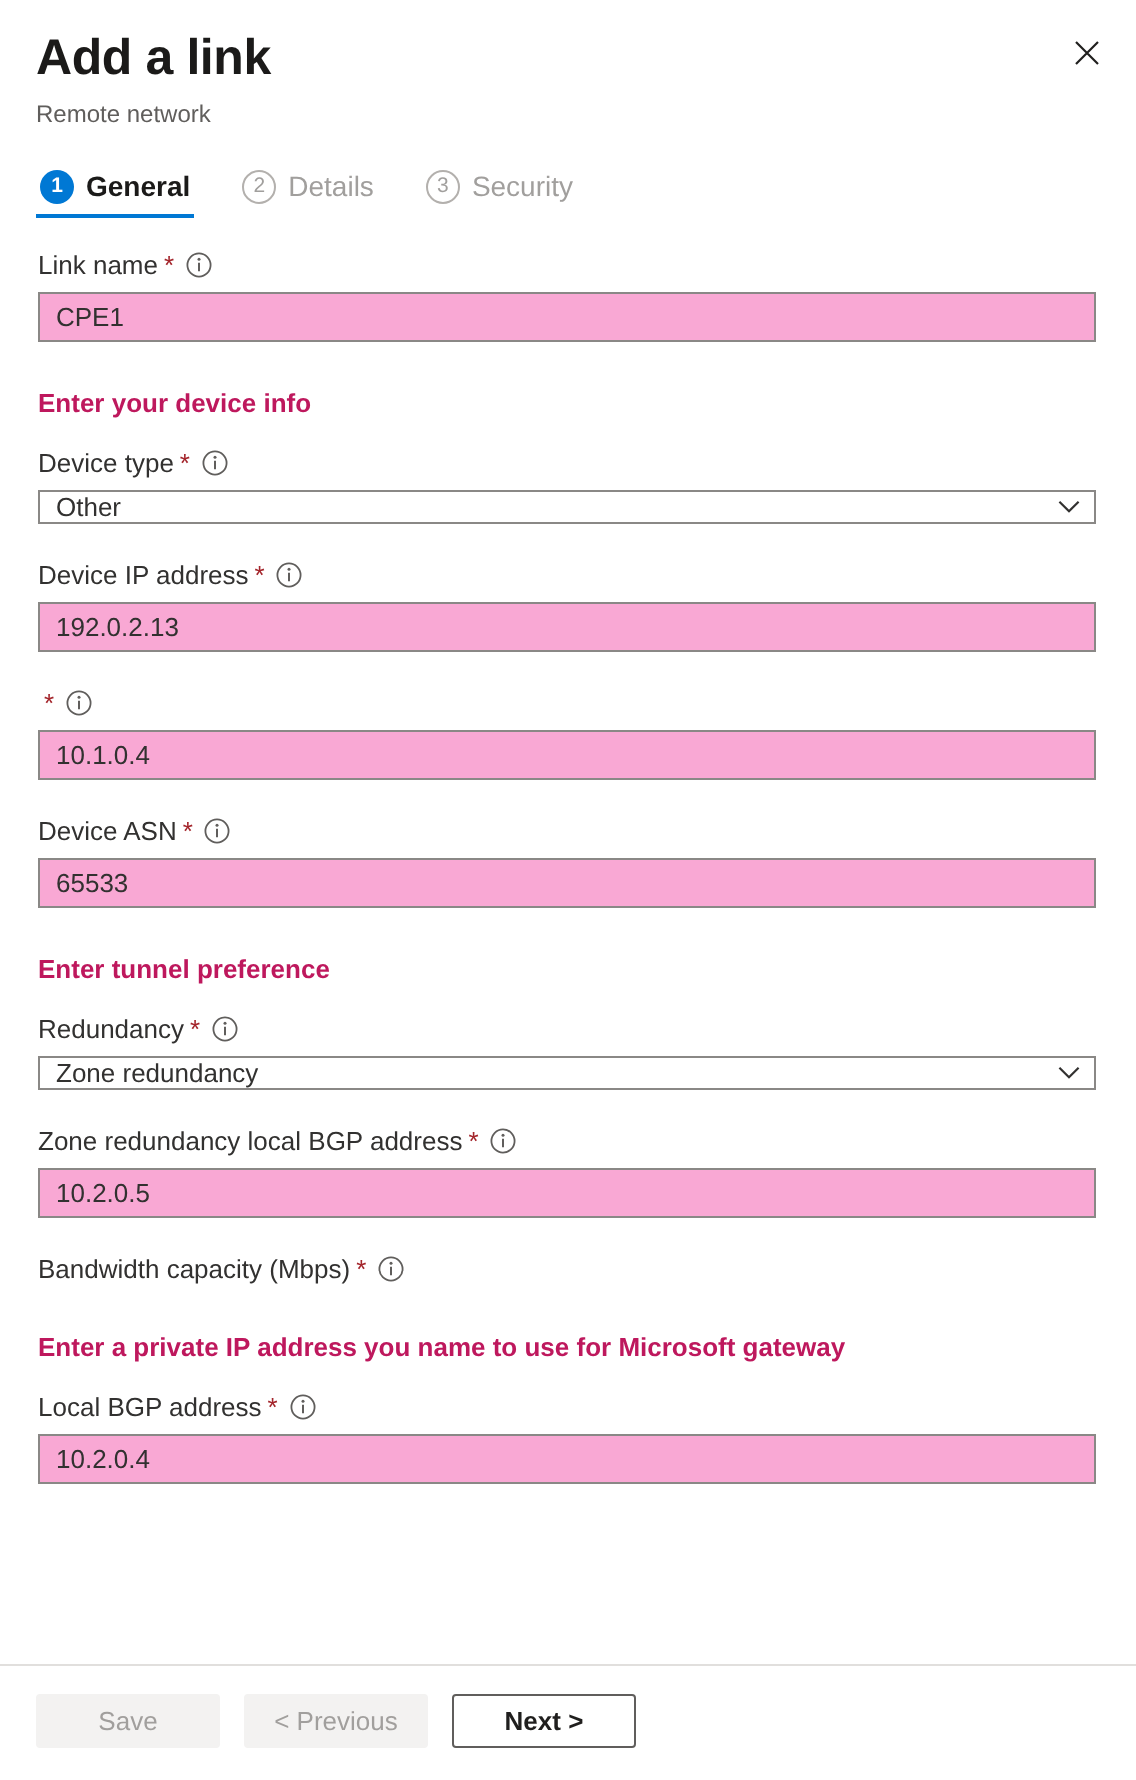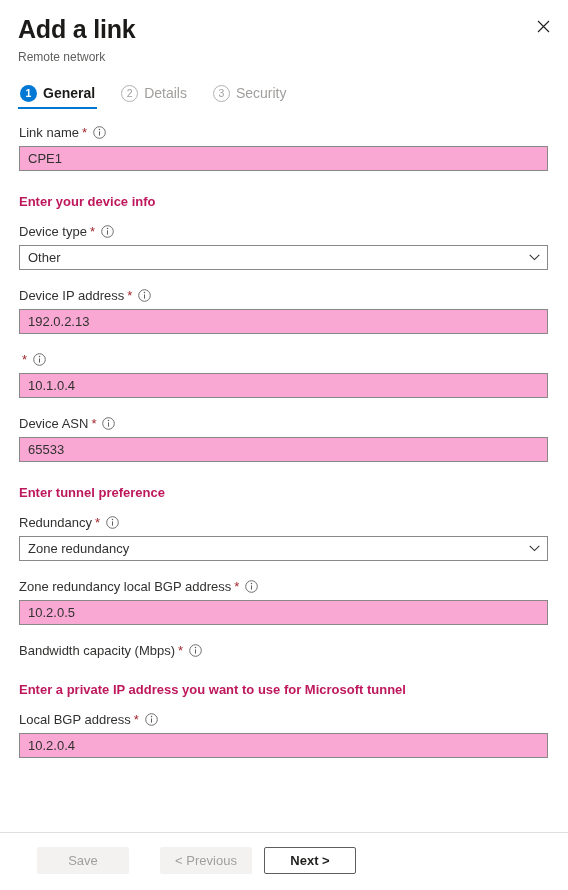--- a/index.html
+++ b/index.html
@@ -176,21 +176,21 @@
     font-family: inherit;
     border-radius: 0;
   }
   input.control { outline: none; }
 
   .select-wrap {
     position: relative;
     width: 100%;
   }
   .select-box {
-    height: 25px;
+    height: 17px;
     border: 1px solid #8a8886;
     background: #ffffff;
     width: 100%;
     display: flex;
     align-items: center;
     justify-content: space-between;
     padding: 0 7px 0 8px;
     font-size: 13px;
     color: #323130;
     cursor: pointer;
@@ -224,21 +224,20 @@
     padding: 0 14px;
     cursor: pointer;
     line-height: 25px;
     text-align: center;
   }
   .btn.disabled {
     background: #f3f2f1;
     color: #a19f9d;
     border: 1px solid #f3f2f1;
     cursor: default;
-    margin-left: 19px;
   }
   .btn.primary-outline {
     background: #ffffff;
     color: #201f1e;
     border: 1px solid #605e5c;
     font-weight: 600;
   }
 </style>
 </head>
 <body>
@@ -407,21 +406,21 @@
         <span class="info-icon">
           <svg width="13" height="13" viewBox="0 0 13 13" aria-hidden="true">
             <circle cx="6.5" cy="6.5" r="5.8" fill="none" stroke="#605e5c" stroke-width="0.9"></circle>
             <circle cx="6.5" cy="3.6" r="0.75" fill="#605e5c"></circle>
             <path d="M6.5 5.4 v4.2" stroke="#605e5c" stroke-width="1" fill="none"></path>
           </svg>
         </span>
       </div>
     </div>
 
-    <div class="section-head">Enter a private IP address you want to use for Microsoft tunnel</div>
+    <div class="section-head">Enter a private IP address you name to use for Microsoft gateway</div>
 
     <div class="field">
       <div class="field-label">
         <span>Local BGP address</span>
         <span class="req">*</span>
         <span class="info-icon">
           <svg width="13" height="13" viewBox="0 0 13 13" aria-hidden="true">
             <circle cx="6.5" cy="6.5" r="5.8" fill="none" stroke="#605e5c" stroke-width="0.9"></circle>
             <circle cx="6.5" cy="3.6" r="0.75" fill="#605e5c"></circle>
             <path d="M6.5 5.4 v4.2" stroke="#605e5c" stroke-width="1" fill="none"></path>

